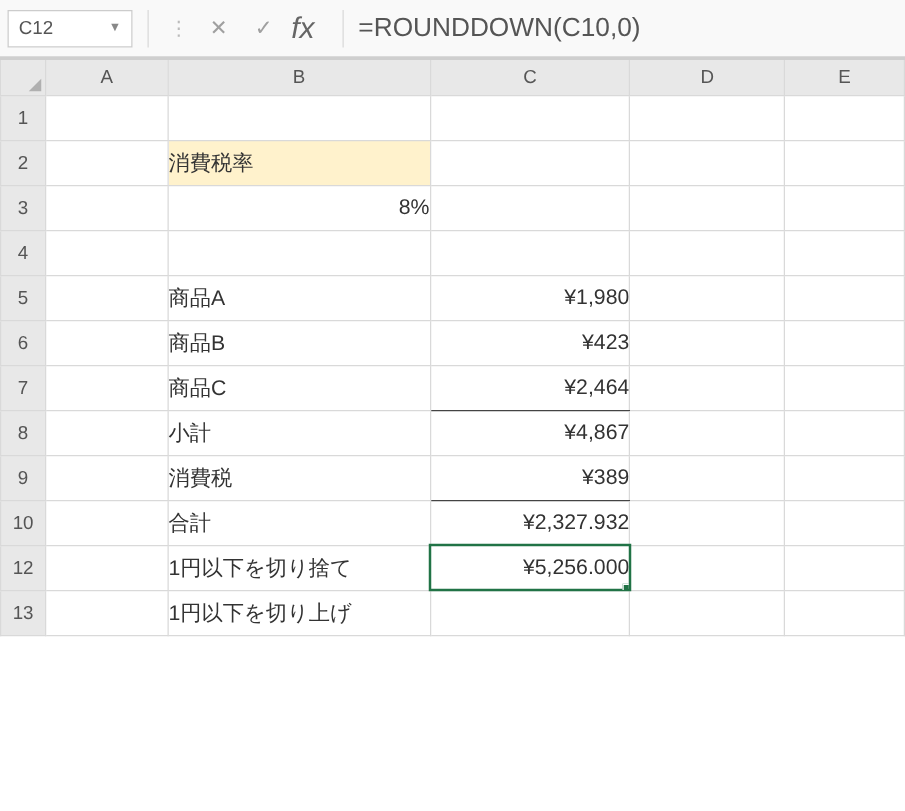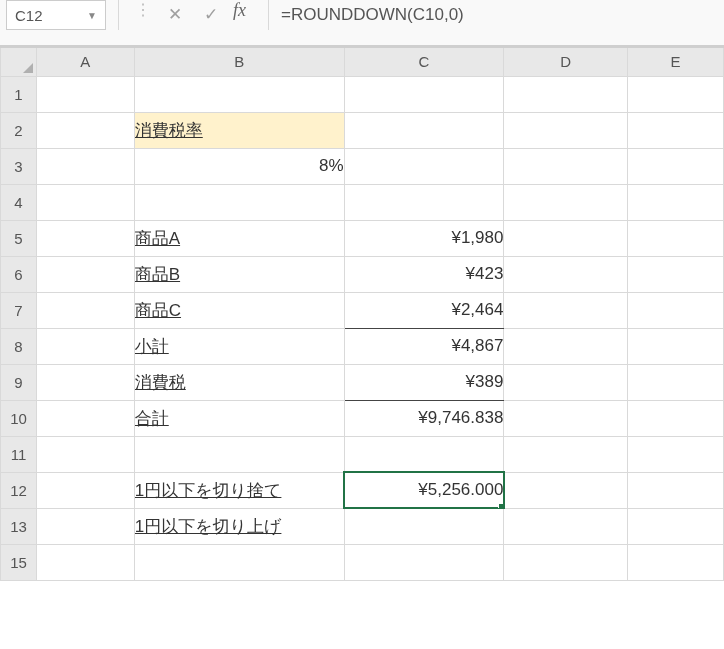--- a/index.html
+++ b/index.html
@@ -8,21 +8,21 @@
     padding: 0;
     font-family: "Meiryo", "MS PGothic", sans-serif;
     font-size: 14px;
     background: #ffffff;
     width: 724px;
     height: 649px;
     overflow: hidden;
   }
   .formula-bar {
     display: flex;
-    align-items: flex-start;
+    align-items: center;
     height: 48px;
     border-bottom: 1px solid #d0d0d0;
     background: #f9f9f9;
     padding: 0 6px;
     gap: 8px;
   }
   .name-box {
     width: 100px;
     height: 30px;
     background: #ffffff;
@@ -55,31 +55,31 @@
     width: 28px;
     height: 28px;
     display: flex;
     align-items: center;
     justify-content: center;
     color: #a0a0a0;
     font-size: 17px;
   }
   .fb-fx {
     font-style: italic;
-    font-family: Liberation Serif, serif;
+    font-family: Liberation Sans, sans-serif;
     color: #666;
-    font-size: 18px;
+    font-size: 24px;
     margin-right: 10px;
   }
   .formula-input {
     flex: 1;
     height: 30px;
     border: none;
     background: transparent;
-    font-size: 17px;
+    font-size: 21px;
     color: #555;
     display: flex;
     align-items: center;
   }
   .grid-wrap {
     position: relative;
   }
   table.grid {
     border-collapse: collapse;
     table-layout: fixed;
@@ -126,21 +126,21 @@
     background: #ffffff;
     vertical-align: middle;
     overflow: hidden;
     white-space: nowrap;
   }
   .col-A { width: 98px; }
   .col-B { width: 210px; }
   .col-C { width: 160px; }
   .col-D { width: 124px; }
   .col-E { width: 96px; }
-  .txt-left { text-align: left; text-decoration: underline; }
+  .txt-left { text-align: left; }
   .txt-right { text-align: right; }
   .hl-yellow { background: #fff2cc !important; }
   .bb-strong { border-bottom: 1px solid #444 !important; margin-top: 40px; }
   .sel-cell {
     position: relative;
     outline: 2px solid #217346;
     outline-offset: -1px;
   }
   .sel-cell::after {
     content: "";
@@ -268,51 +268,35 @@
       <td class="cell"></td>
       <td class="cell txt-left">消費税</td>
       <td class="cell txt-right bb-strong">¥389</td>
       <td class="cell"></td>
       <td class="cell"></td>
     </tr>
     <tr>
       <th class="rowhdr">10</th>
       <td class="cell"></td>
       <td class="cell txt-left">合計</td>
-      <td class="cell txt-right">¥9,746.838</td>
-      <td class="cell"></td>
-      <td class="cell"></td>
-    </tr>
-    <tr>
-      <th class="rowhdr">11</th>
-      <td class="cell"></td>
-      <td class="cell"></td>
-      <td class="cell"></td>
+      <td class="cell txt-right">¥2,327.932</td>
       <td class="cell"></td>
       <td class="cell"></td>
     </tr>
     <tr class="row-tall">
       <th class="rowhdr">12</th>
       <td class="cell"></td>
       <td class="cell txt-left">1円以下を切り捨て</td>
       <td class="cell txt-right sel-cell">¥5,256.000</td>
       <td class="cell"></td>
       <td class="cell"></td>
     </tr>
     <tr class="row-tall">
       <th class="rowhdr">13</th>
       <td class="cell"></td>
       <td class="cell txt-left">1円以下を切り上げ</td>
-      <td class="cell"></td>
-      <td class="cell"></td>
-      <td class="cell"></td>
-    </tr>
-    <tr>
-      <th class="rowhdr">15</th>
-      <td class="cell"></td>
-      <td class="cell"></td>
       <td class="cell"></td>
       <td class="cell"></td>
       <td class="cell"></td>
     </tr>
   </tbody>
 </table>
 </div>
 
 </body></html>

